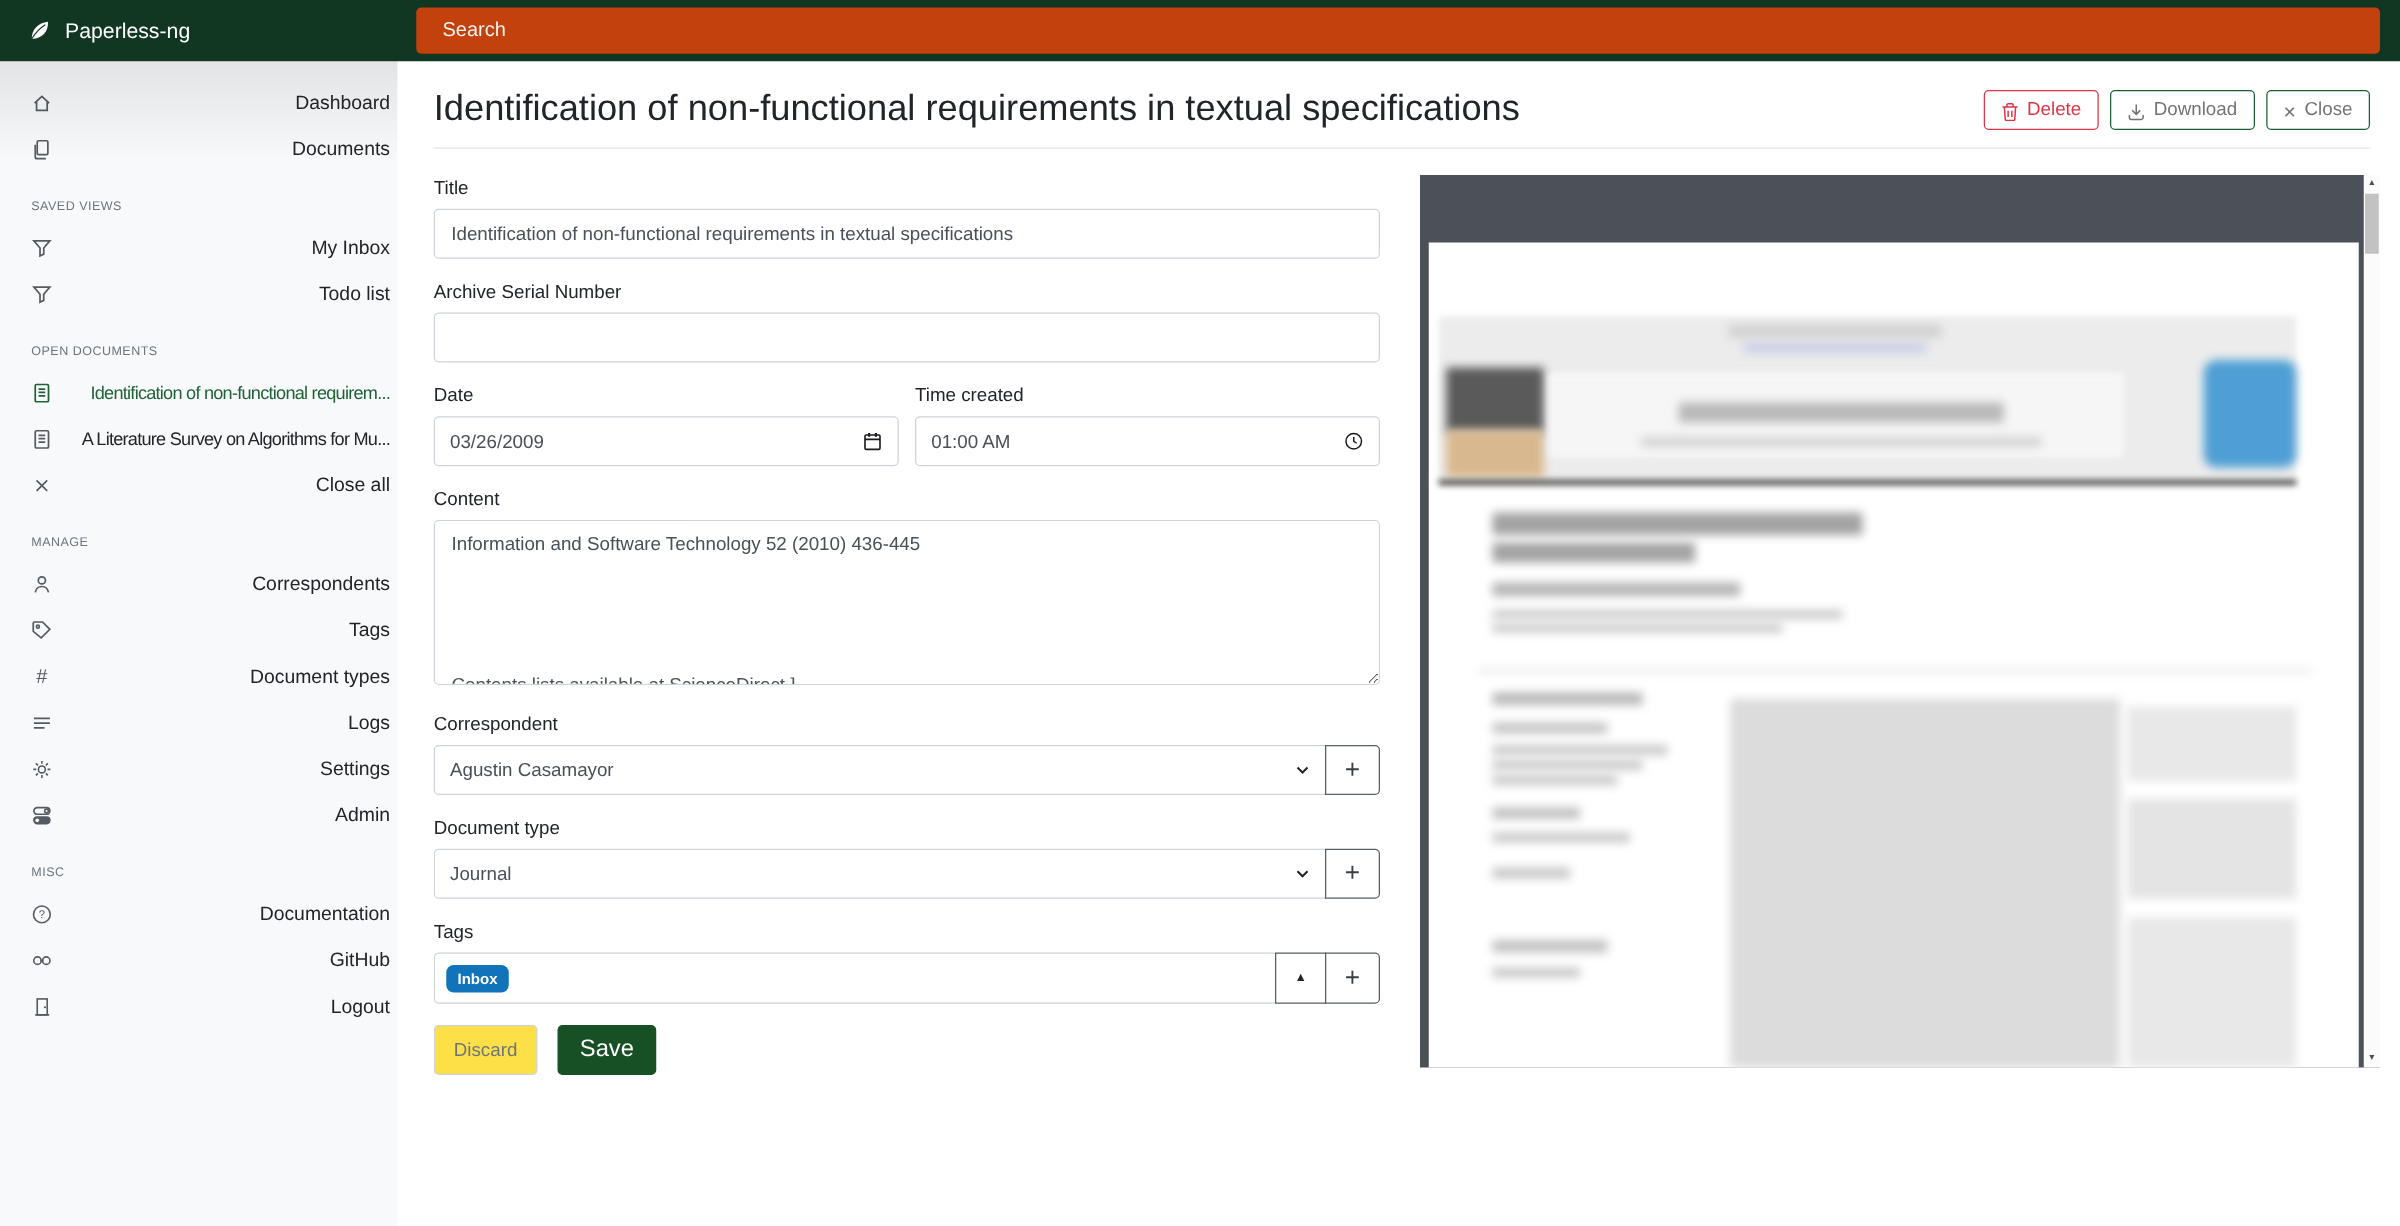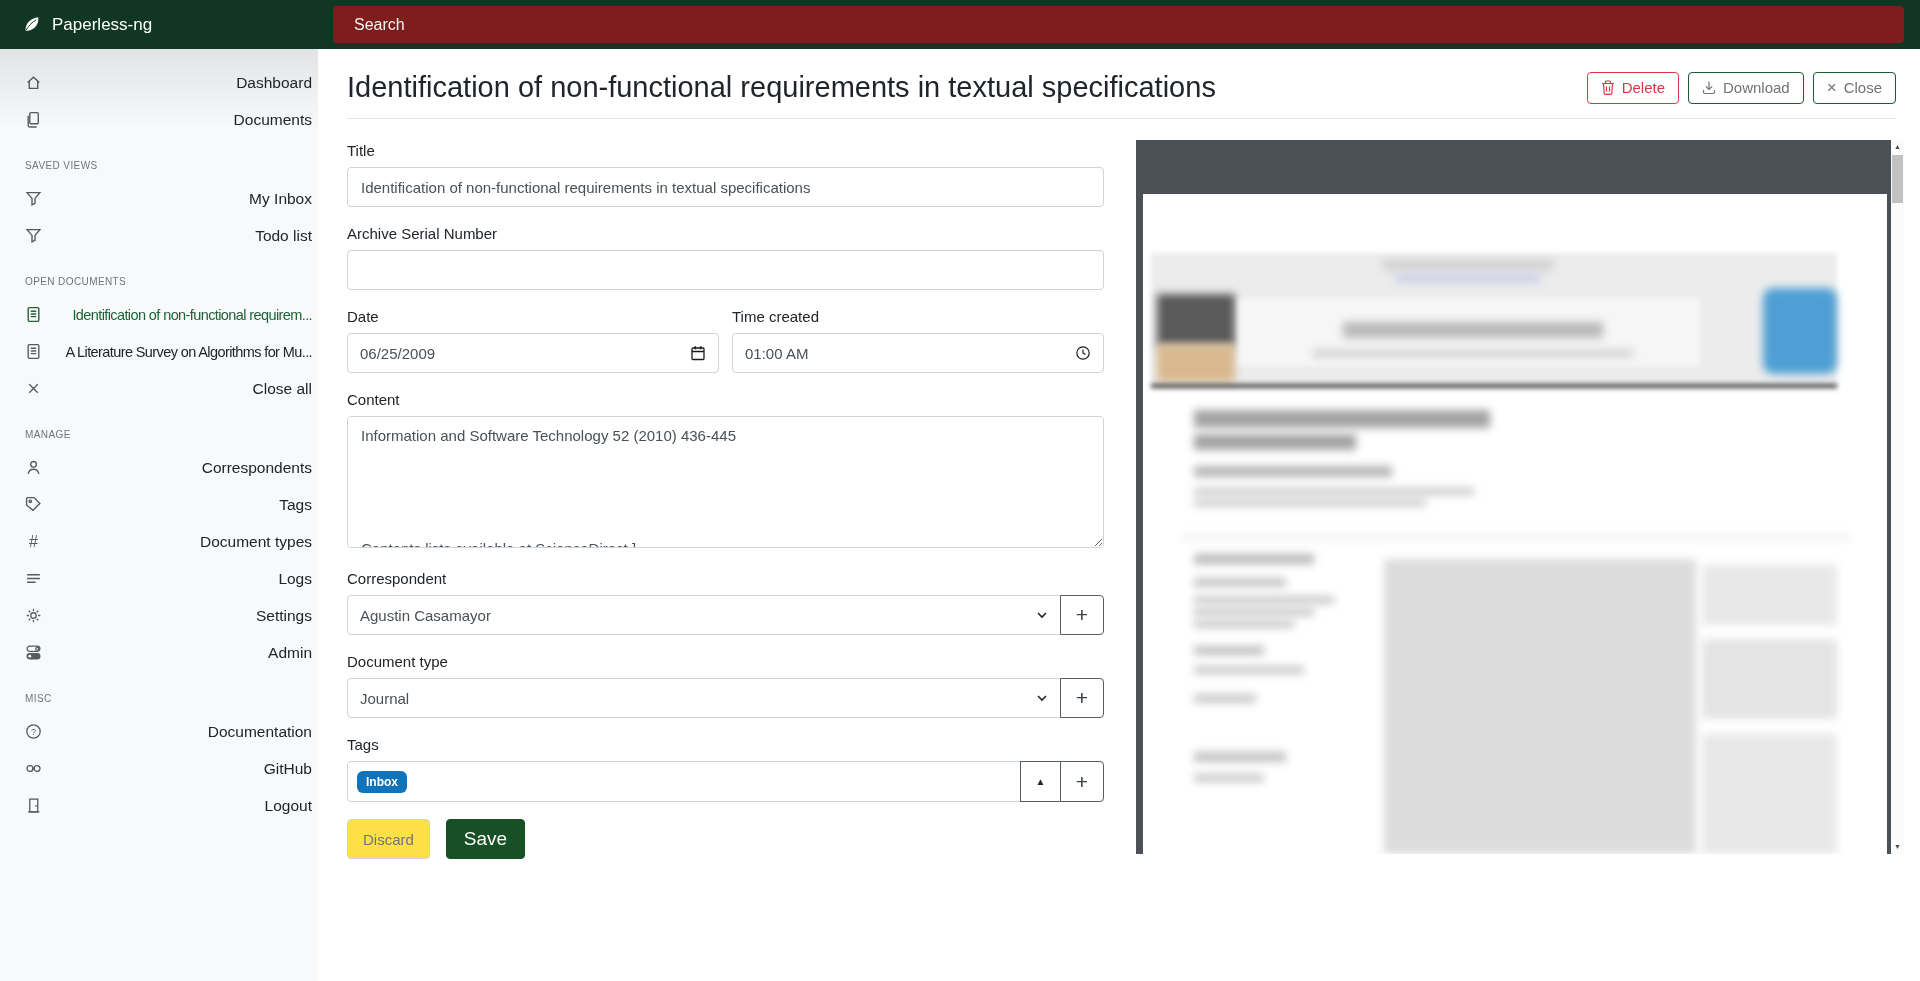--- a/index.html
+++ b/index.html
@@ -3,21 +3,21 @@
 <meta charset="utf-8">
 <style>
   * { box-sizing: border-box; margin: 0; padding: 0; }
   html,body { width:1920px; height:981px; overflow:hidden; background:#fff;
     font-family:"Liberation Sans", sans-serif; color:#212529; }
 
   
   .navbar { height:49px; background:#113722; display:flex; align-items:center; position:relative; z-index:10; }
   .brand { width:318px; flex-shrink:0; display:flex; align-items:center; gap:11px; padding-left:22px; color:#fff; font-size:17px; }
   .brand svg { width:19px; height:19px; }
-  .search-input { flex:1; margin:6px 16px 6px 15px; height:37px; background:#7f1d1d; border:none; border-radius:4px;
+  .search-input { flex:1; margin:6px 16px 6px 15px; height:37px; background:#c2410c; border:none; border-radius:4px;
     color:#fff; font-size:16px; padding:0 21px; font-family:inherit; outline:none; }
   .search-input::placeholder { color:#eef4ef; opacity:1; }
 
   
   .layout { display:flex; height:932px; position:relative; }
   .top-shade { position:absolute; left:0; right:0; top:0; height:80px; pointer-events:none;
     background:linear-gradient(rgba(33,37,41,0.10), rgba(33,37,41,0)); }
 
   
   .sidebar { width:318px; flex-shrink:0; background:#f8f9fa; padding-top:15px; }
@@ -29,21 +29,21 @@
   .nav-item.active-doc .ic { color:#206238; }
   .nav-item.docline .lbl { font-size:14.5px; letter-spacing:-0.6px; }
   .nav-header { margin-top:12px; height:30px; display:flex; align-items:center; padding-left:25px;
     font-size:10px; color:#6c757d; letter-spacing:0.4px; }
 
   
   .main { flex:1; background:#fff; padding:0 16px 0 29px; position:relative; }
   .main-header { display:flex; align-items:center; justify-content:space-between; margin:22px 8px 0 0; }
   h1.page-title { font-size:29px; font-weight:400; color:#212529; }
   .actions { display:flex; gap:9px; }
-  .btn { display:inline-flex; align-items:center; gap:7px; font-size:15px; padding:6px 13px; border-radius:4px;
+  .btn { display:inline-flex; align-items:flex-end; gap:7px; font-size:15px; padding:6px 13px; border-radius:4px;
     background:#fff; border:1px solid; cursor:pointer; font-family:inherit; line-height:1.2; }
   .btn svg { width:14px; height:15px; }
   .btn-red { color:#dc3545; border-color:#dc3545; }
   .btn-green { color:#737373; border-color:#1d5c36; }
   .btn .xglyph { font-size:17px; line-height:0.8; }
   hr.head-rule { border:none; border-top:1px solid #e3e6e8; margin:14px 8px 0 0; }
 
   .content { display:flex; gap:32px; }
   .form-col { width:757px; flex-shrink:0; }
 
@@ -255,21 +255,21 @@
         <label class="f-label first">Title</label>
         <input class="f-input" type="text" value="Identification of non-functional requirements in textual specifications" style="">
 
         <label class="f-label">Archive Serial Number</label>
         <input class="f-input" type="text" value="" style="">
 
         <div class="row2">
           <div>
             <label class="f-label">Date</label>
             <div class="pseudo-input">
-              <span>06/25/2009</span>
+              <span>03/26/2009</span>
               <svg viewBox="0 0 16 16" fill="none" stroke="#1b1b1b" stroke-width="1.3">
                 <rect x="2" y="3" width="12" height="11.5" rx="1"></rect>
                   <path d="M2 6.5h12" stroke-width="1.5"></path>
                   <path d="M5.3 1.3v3M10.7 1.3v3" stroke-width="1.7"></path>
                 </svg>
             </div>
           </div>
           <div>
             <label class="f-label">Time created</label>
             <div class="pseudo-input">

